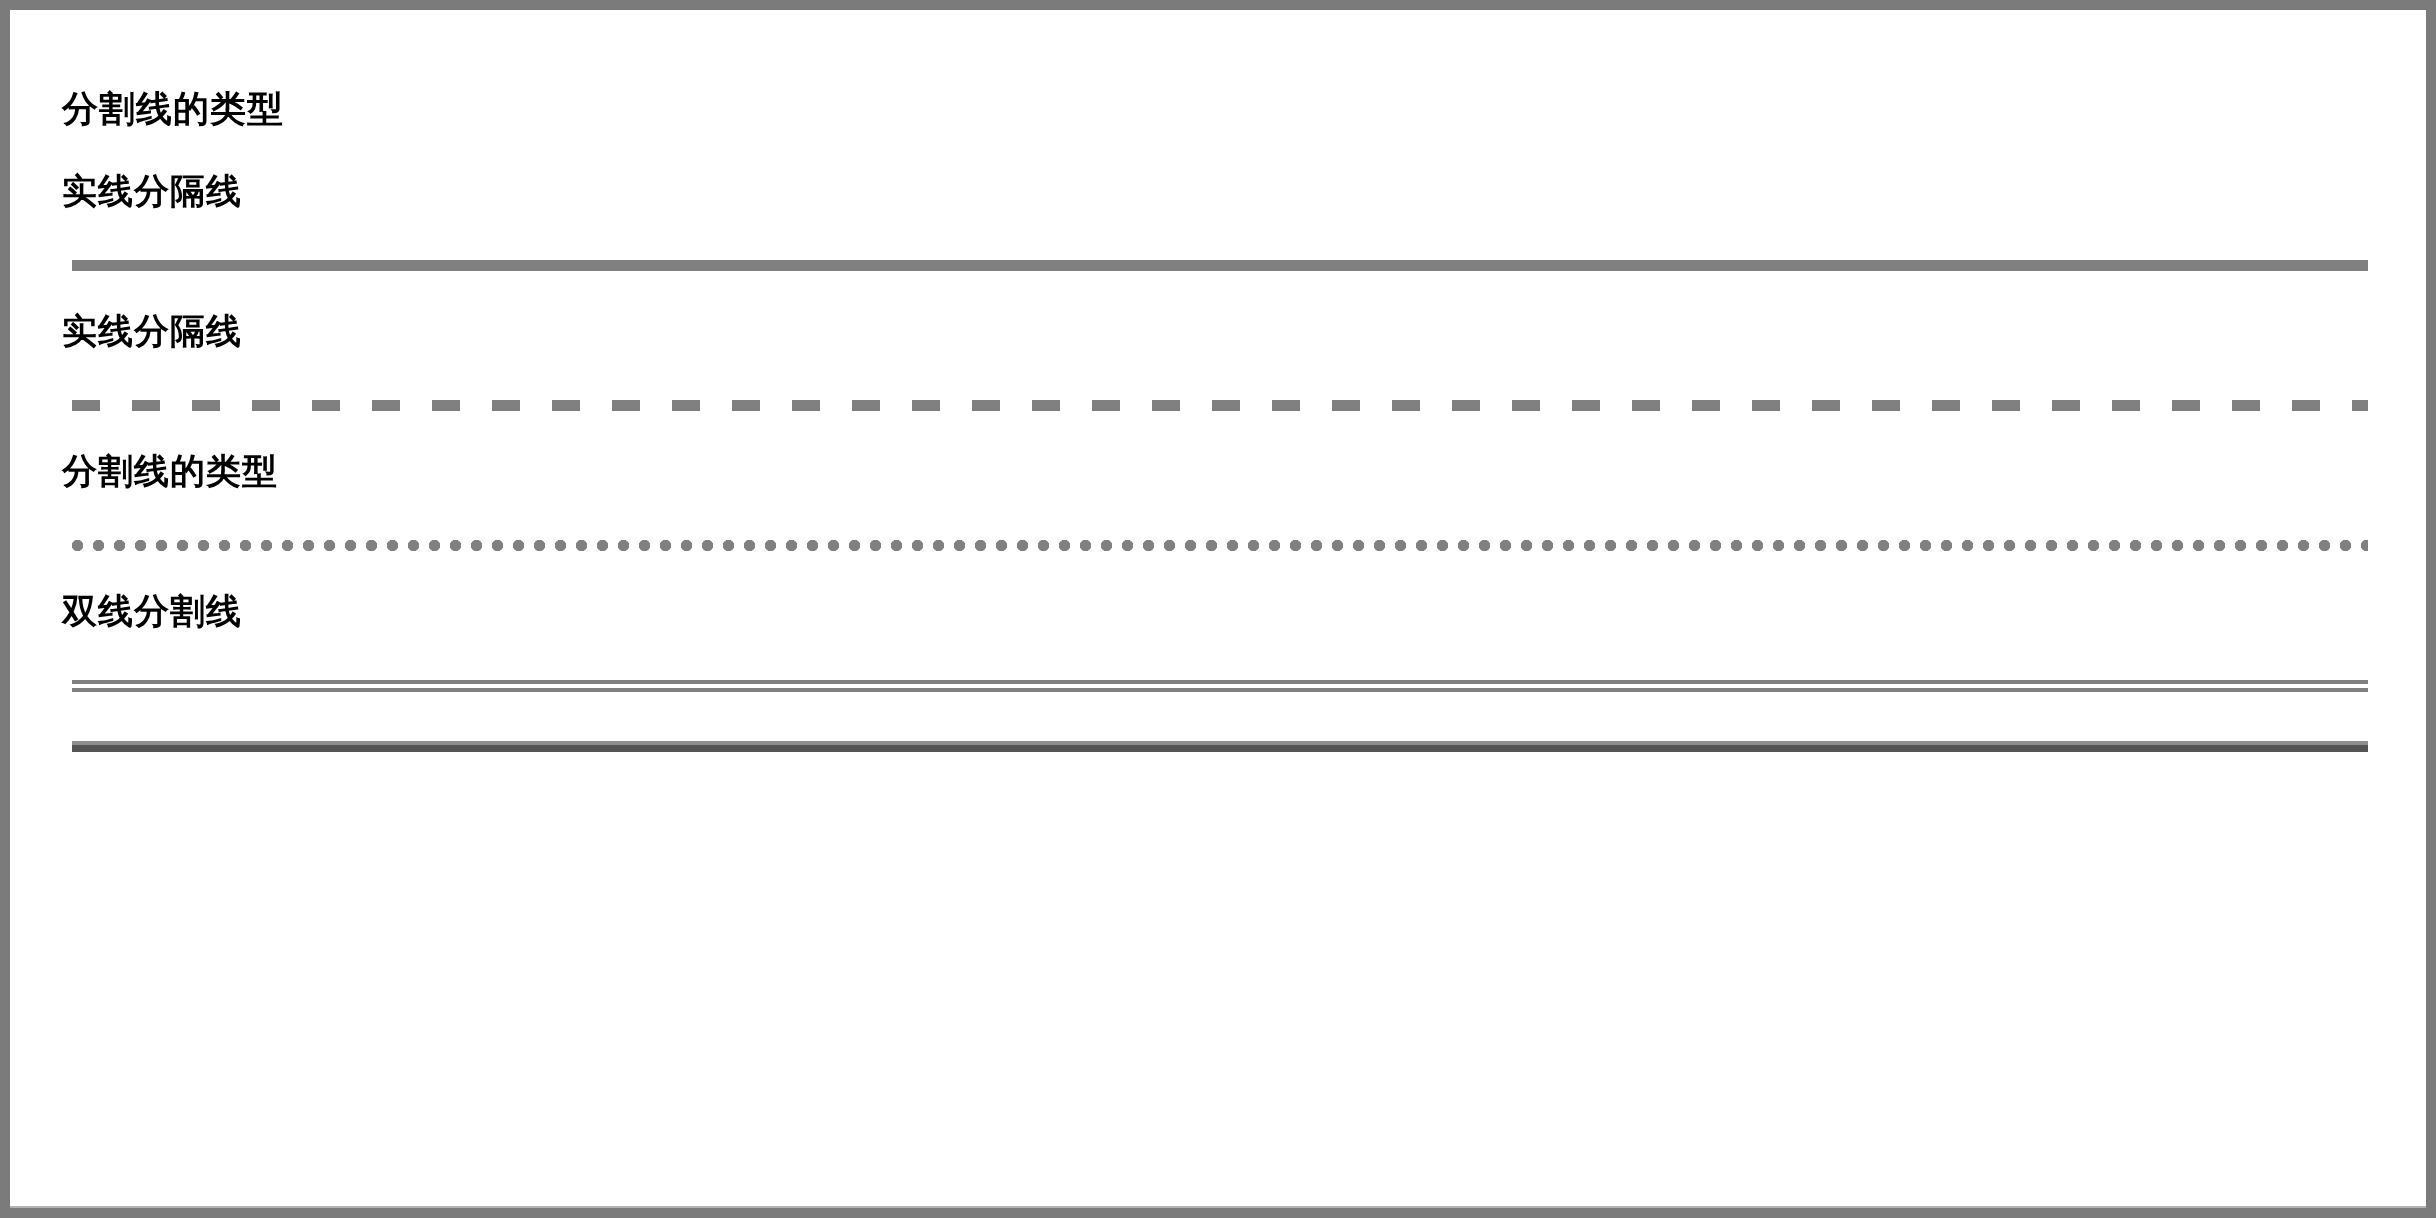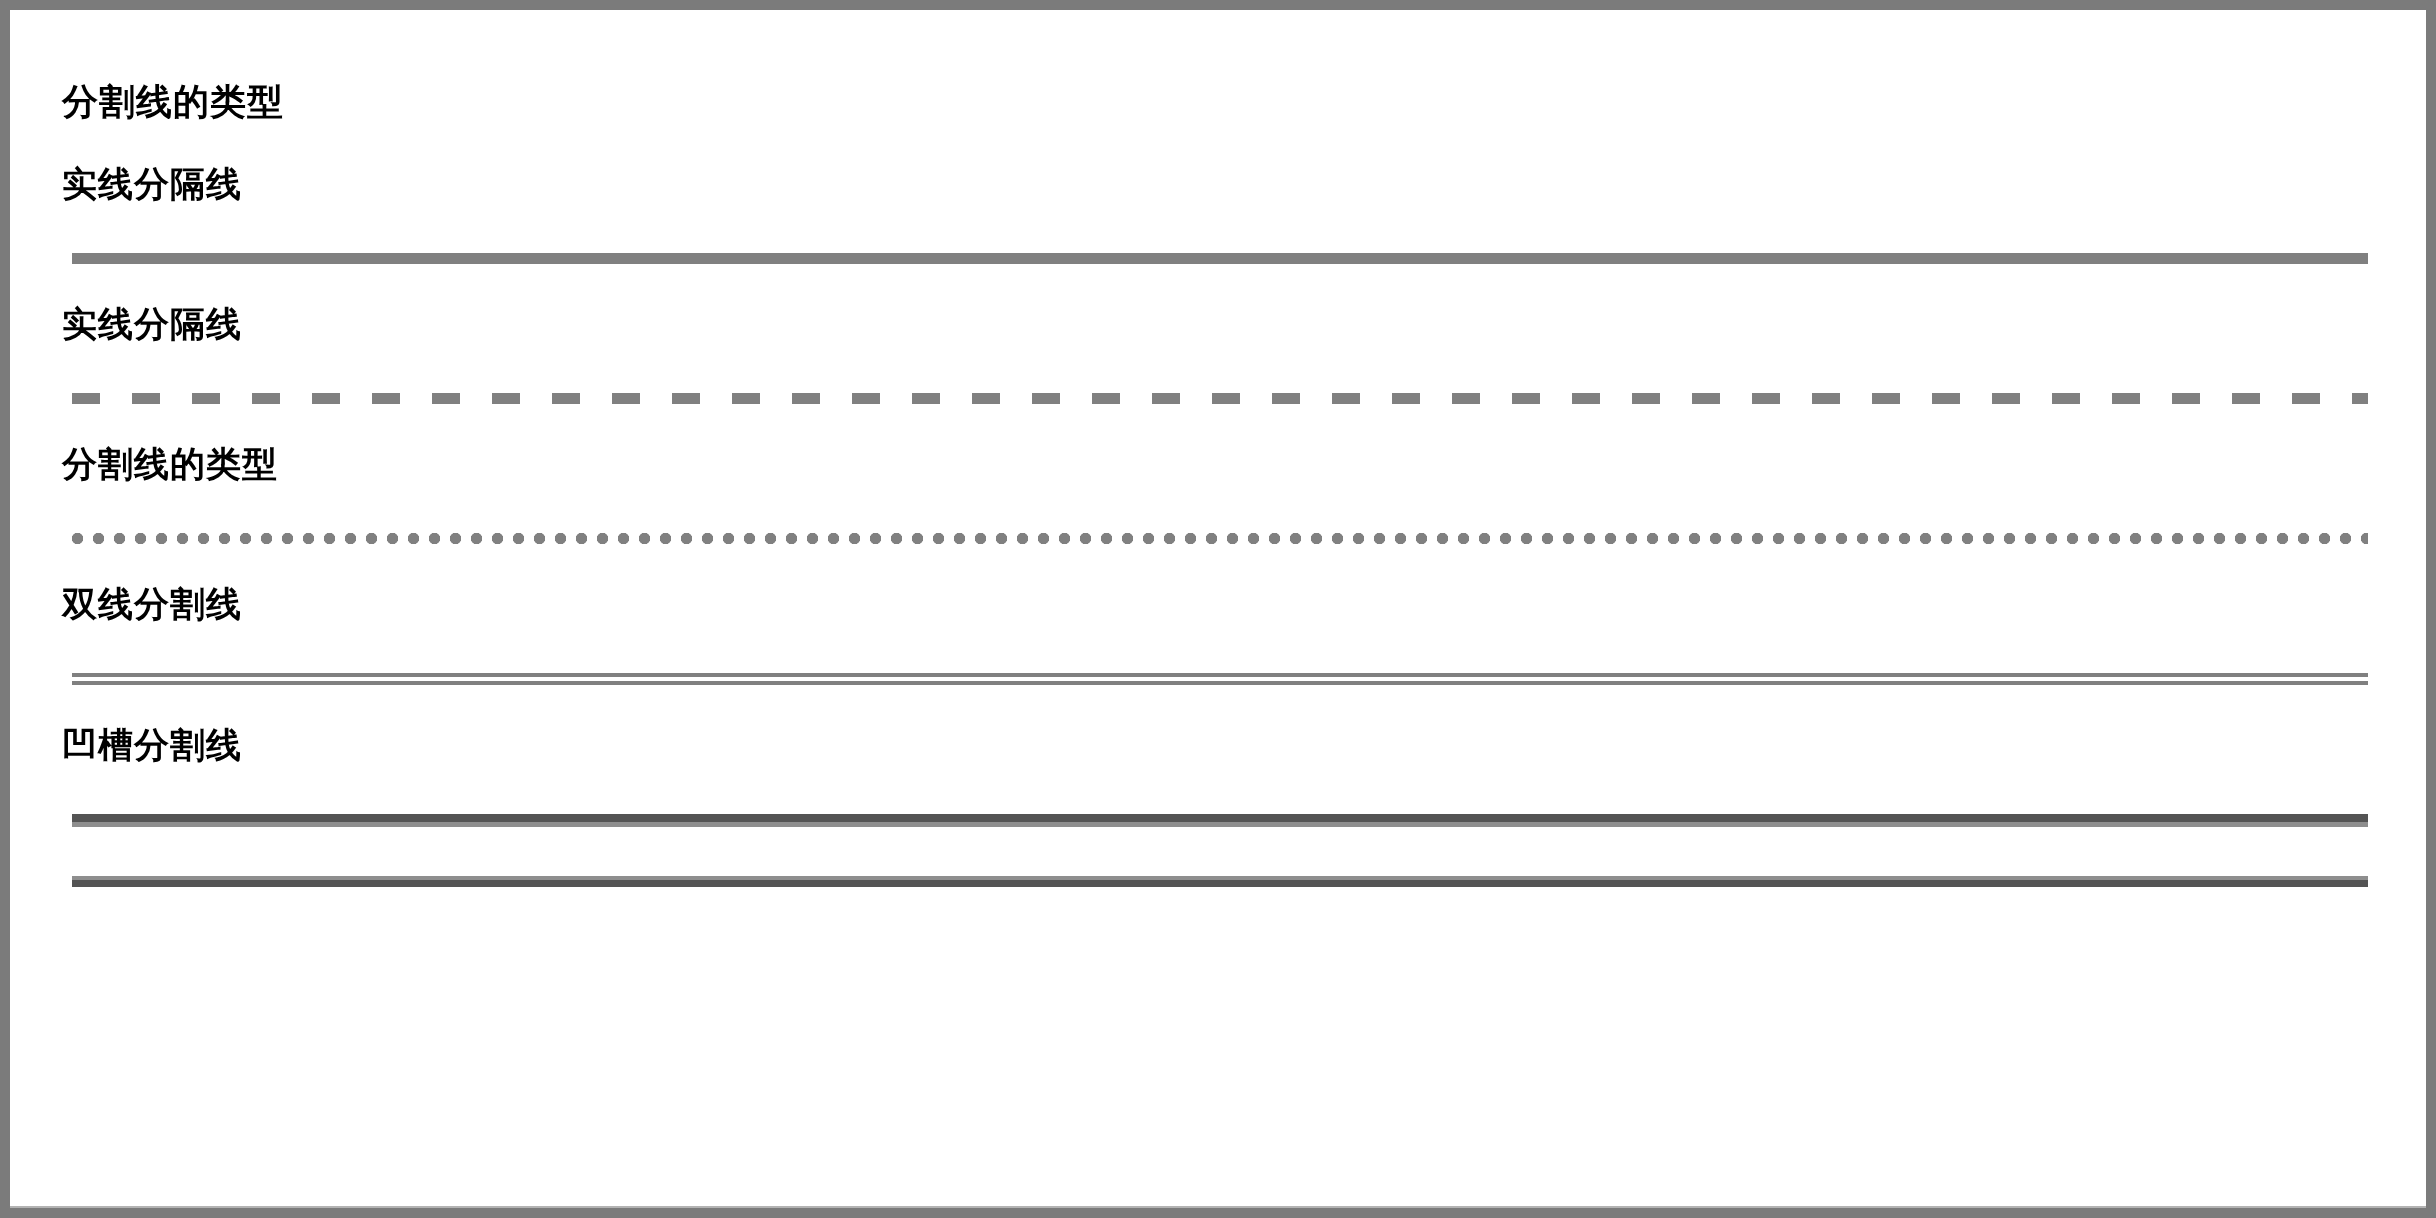--- a/index.html
+++ b/index.html
@@ -19,21 +19,21 @@
   }
   .page {
     position: absolute;
     left: 10px;
     top: 10px;
     right: 10px;
     bottom: 10px;
     background: var(--page-bg, #ffffff);
     border-bottom: 2px solid var(--frame-highlight, #b3b3b3);
     box-sizing: border-box;
-    padding: 4px 58px 0 52px;
+    padding: 11px 58px 0 52px;
     overflow: hidden;
   }
   .page-title {
     margin: 66px 0 9px 0;
     font-size: 36px;
     line-height: 44px;
     font-weight: 700;
     color: var(--text, #000000);
     letter-spacing: 1px;
   }
@@ -104,21 +104,17 @@
         </section>
         <section class="divider-section">
           <div class="divider-label">分割线的类型</div>
           <div class="divider divider--dotted"></div>
         </section>
         <section class="divider-section">
           <div class="divider-label">双线分割线</div>
           <div class="divider divider--double"></div>
         </section>
         <section class="divider-section">
-          <div class="divider-label">凹槽分割线</div>
-          <div class="divider divider--groove"></div>
-        </section>
-        <section class="divider-section">
           <div class="divider divider--inset"></div>
         </section>
       </div>
   </div>
 </div>
 
 </body></html>

